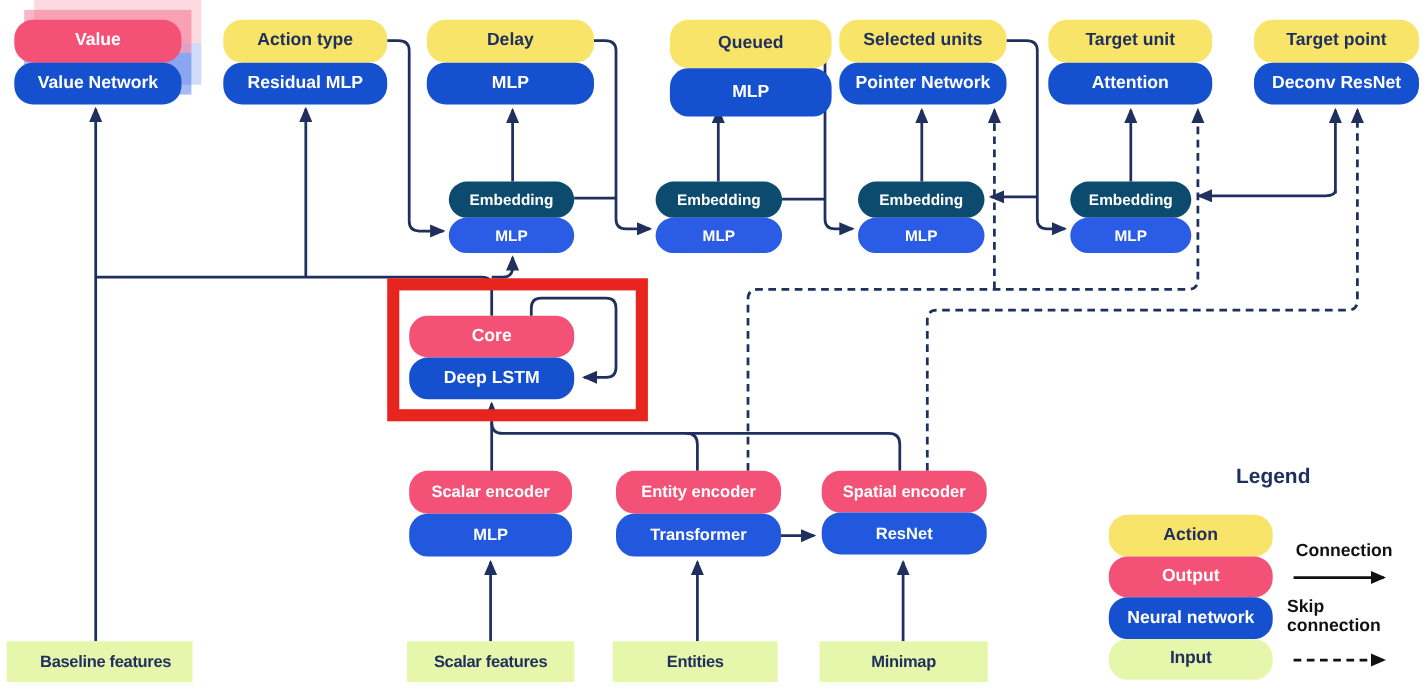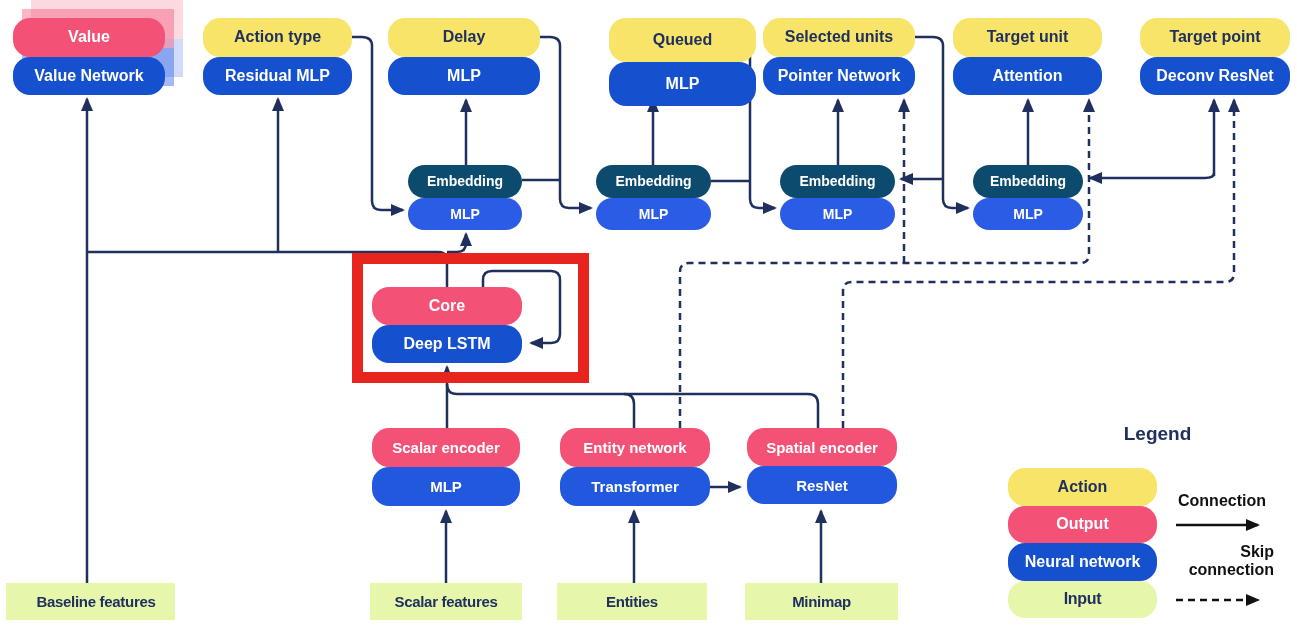--- a/index.html
+++ b/index.html
@@ -20,21 +20,21 @@
   #connectors{position:absolute;left:0;top:0;z-index:1;}
   #highlight{position:absolute;left:352px;top:253px;width:237px;height:130px;
              border:11px solid #E8241F;box-sizing:border-box;z-index:3;}
   .lgtitle{position:absolute;left:1085px;top:423px;width:145px;text-align:center;
            color:#20305E;font-size:19px;font-weight:700;z-index:2;}
   .lgbox{position:absolute;left:1008px;top:468px;width:149px;height:150px;display:flex;
          flex-direction:column;z-index:2;}
   .lgbox .r{font-size:16px;}
   .lgconn{position:absolute;left:1160px;top:492px;width:124px;text-align:center;color:#111;
           font-size:16px;font-weight:700;z-index:2;}
-  .lgskip{position:absolute;left:1170px;top:543px;width:104px;text-align:right;color:#111;
+  .lgskip{position:absolute;left:1170px;top:543px;width:104px;text-align:left;color:#111;
           font-size:16px;font-weight:700;line-height:1.15;z-index:2;}
 </style>
 </head>
 <body>
 
 <div id="stage">
 
   <svg id="connectors" width="1297" height="627" viewBox="0 0 1297 627">
     <defs>
       <marker id="ah" markerUnits="userSpaceOnUse" markerWidth="14" markerHeight="12" refX="12" refY="6" orient="auto">
@@ -140,21 +140,21 @@
     <div class="r pink">Core</div>
     <div class="r blue">Deep LSTM</div>
   </div>
   <div id="highlight"></div>
 
   <div class="box" style="left:372px;top:428px;width:148px;height:78px;">
     <div class="r pink" style="font-size:15px;">Scalar encoder</div>
     <div class="r blue3">MLP</div>
   </div>
   <div class="box" style="left:560px;top:428px;width:150px;height:78px;">
-    <div class="r pink" style="font-size:15px;">Entity network</div>
+    <div class="r pink" style="font-size:15px;">Entity encoder</div>
     <div class="r blue3">Transformer</div>
   </div>
   <div class="box" style="left:747px;top:428px;width:150px;height:76px;">
     <div class="r pink" style="font-size:15px;">Spatial encoder</div>
     <div class="r blue3">ResNet</div>
   </div>
 
   <div class="green" style="left:6px;top:583px;width:158px;height:37px;padding-left:11px;">Baseline features</div>
   <div class="green" style="left:370px;top:583px;width:152px;height:37px;">Scalar features</div>
   <div class="green" style="left:557px;top:583px;width:150px;height:37px;">Entities</div>

